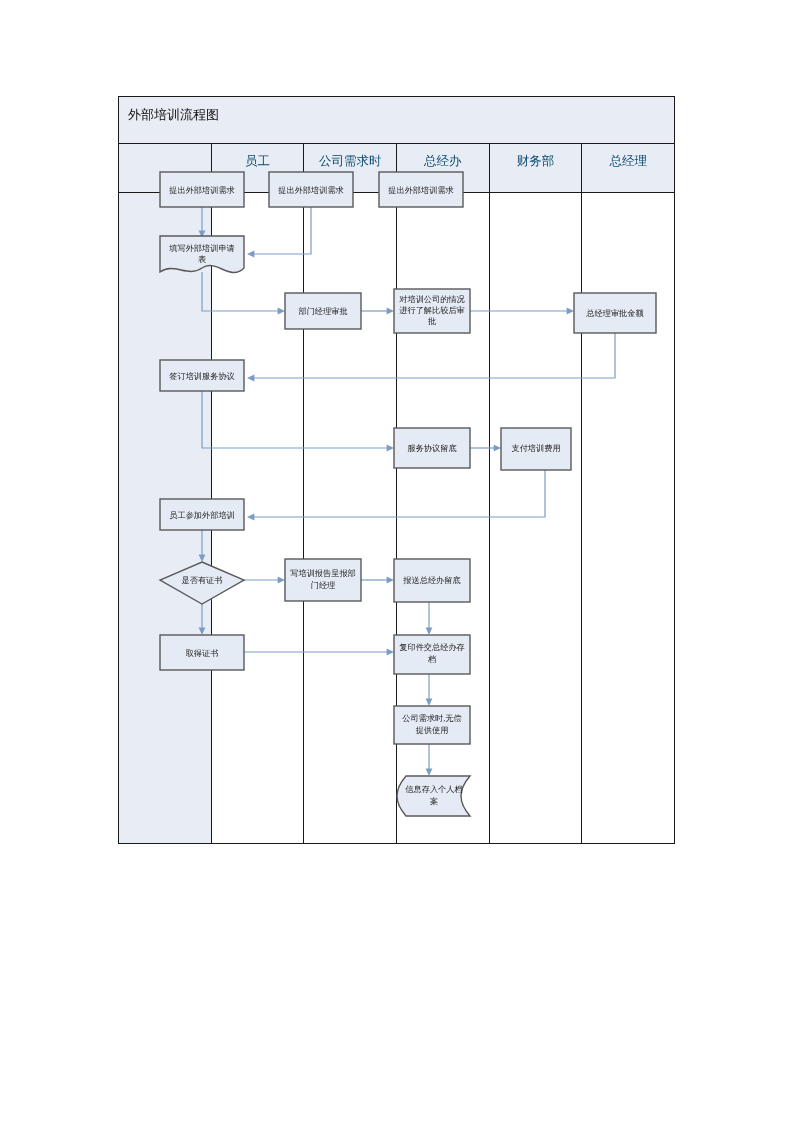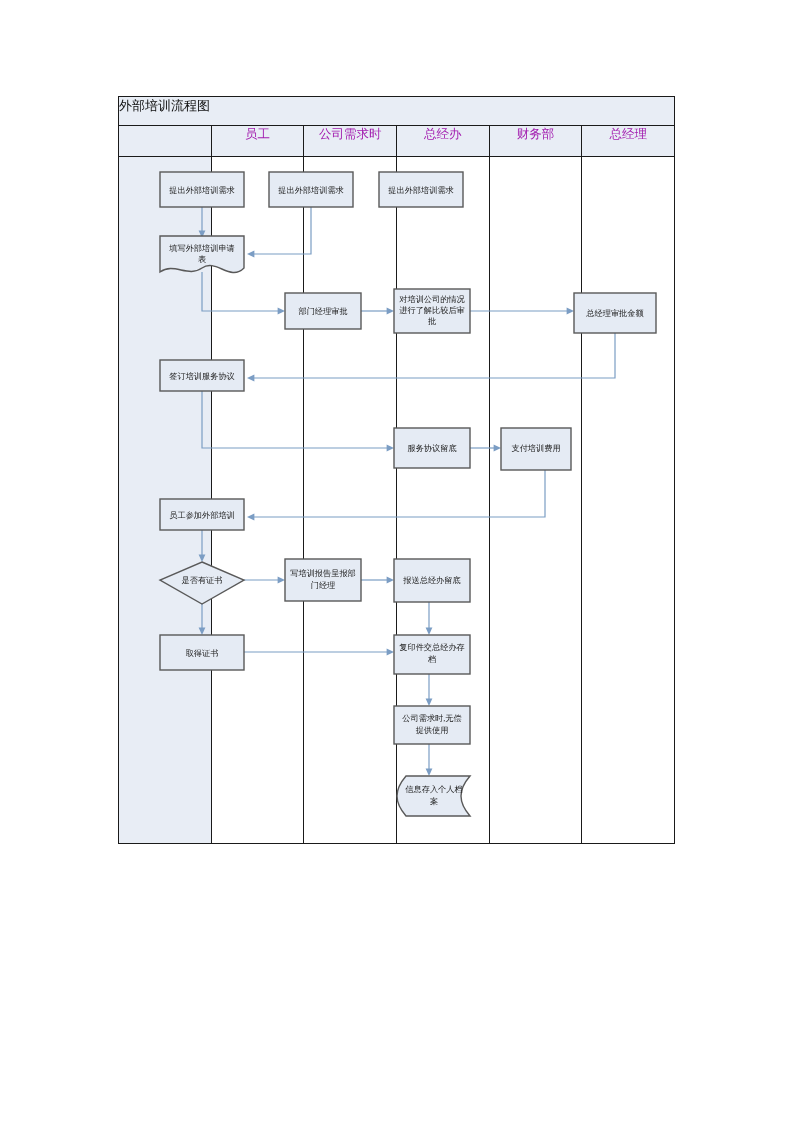--- a/index.html
+++ b/index.html
@@ -3,26 +3,26 @@
 <meta charset="utf-8">
 <style>
   html,body{margin:0;padding:0;background:#ffffff;}
   body{width:793px;height:1122px;position:relative;
        font-family:"Liberation Serif","DejaVu Serif",serif;}
 
   #flow-wrap{position:absolute;left:118px;top:96px;width:557px;height:748px;}
 
   
   table.swim{border-collapse:collapse;width:557px;height:748px;table-layout:fixed;}
-  table.swim td{border:1px solid #1a1a1a;padding:0;vertical-align:top;font-family:Liberation Mono, monospace;}
+  table.swim td{border:1px solid #1a1a1a;padding:9px;vertical-align:top;font-family:Liberation Mono, monospace;}
 
   td.title-cell{height:28px;background:#e8edf5;border:1px solid #1a1a1a;
       font-size:13px;color:#111;padding:3px 0 0 6px;vertical-align:middle;}
   td.hdr{height:30px;background:#e8edf5;text-align:center;vertical-align:middle;
-      font-size:12.5px;color:#a21caf;}
+      font-size:12.5px;color:#0c4a6e;}
   td.hdr-narrow{width:29px;background:#e8edf5;}
   td.body-narrow{background:#e8edf5;}
   td.body-cell{background:#ffffff;}
 
   
   #overlay{position:absolute;left:0;top:0;width:557px;height:748px;
            pointer-events:none;}
   #overlay text{font-family:"Liberation Serif","DejaVu Serif",serif;
                 font-size:8.2px;fill:#1a1a1a;}
   .shp{fill:#e5ebf4;stroke:#595959;stroke-width:1.4;}

